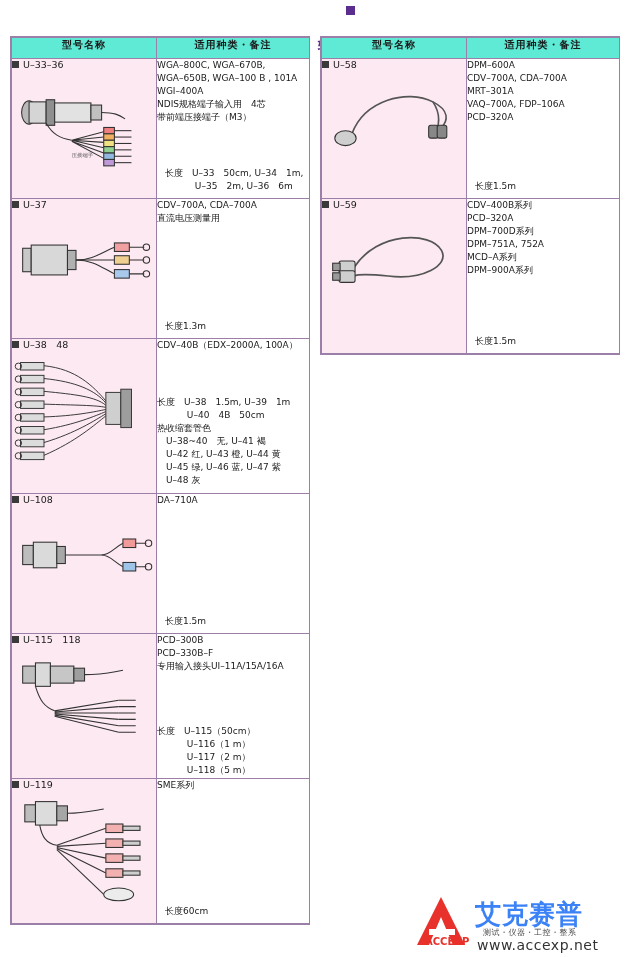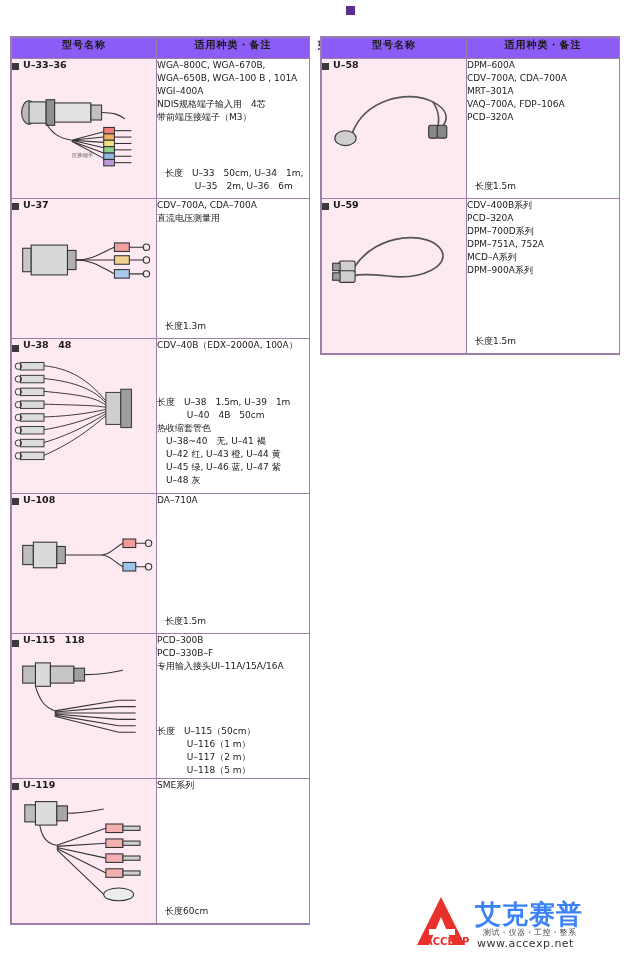--- a/index.html
+++ b/index.html
@@ -65,21 +65,21 @@
     width: 100%;
     table-layout: fixed;
   }
   table.cable-table th,
   table.cable-table td {
     border: 1px solid #9b7fa8;
     vertical-align: top;
     padding: 0;
   }
   .th-model, .th-usage {
-    background: #8b5cf6;
+    background: #5eead4;
     text-align: center;
     font-size: 10px;
     font-weight: bold;
     height: 20px;
     padding: 3px 0;
     color: #1a1a1a;
     letter-spacing: 1px;
   }
   .col-model { width: 145px; }
   .col-usage { width: 153px; }
@@ -89,24 +89,24 @@
     position: relative;
     padding: 6px 6px 4px 6px;
   }
   td.usage-cell {
     background: #ffffff;
     padding: 6px 6px 4px 8px;
     position: relative;
   }
   .model-label {
     display: flex;
-    align-items: flex-end;
+    align-items: flex-start;
     gap: 4px;
     font-size: 9.5px;
-    font-weight: bold;
+    font-weight: normal;
     margin-bottom: 2px;
     white-space: pre;
   }
   .sq-bullet {
     width: 7px;
     height: 7px;
     background: #3a3a3a;
     display: inline-block;
     margin-top: 2px;
     flex: 0 0 auto;
@@ -158,21 +158,21 @@
     left: 70px;
     top: 32px;
     font-size: 8px;
     color: #444;
     letter-spacing: 0.5px;
   }
   .logo-url {
     position: absolute;
     left: 64px;
     top: 42px;
-    font-size: 11px;
+    font-size: 14px;
     color: #333;
     letter-spacing: 0.5px;
   }
   .logo-mark {
     position: absolute;
     left: 0;
     top: 0;
     width: 58px;
     height: 54px;
   }

